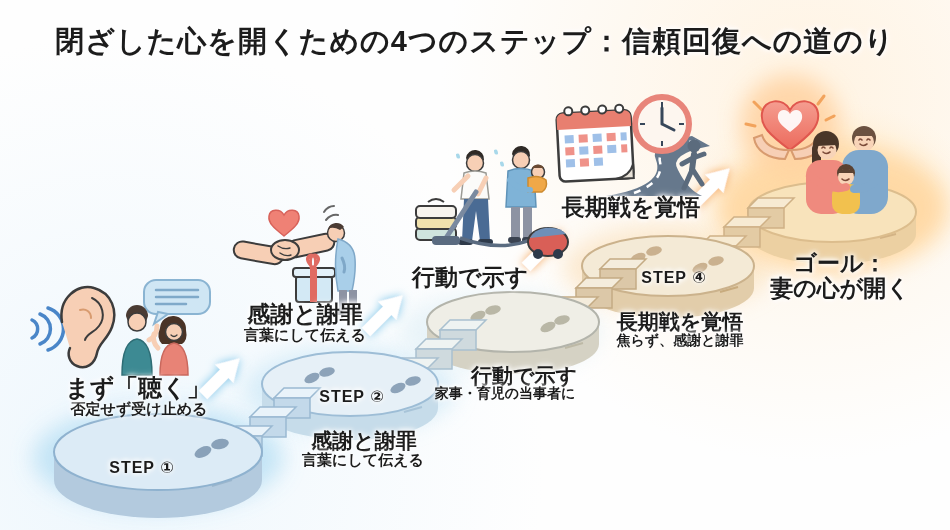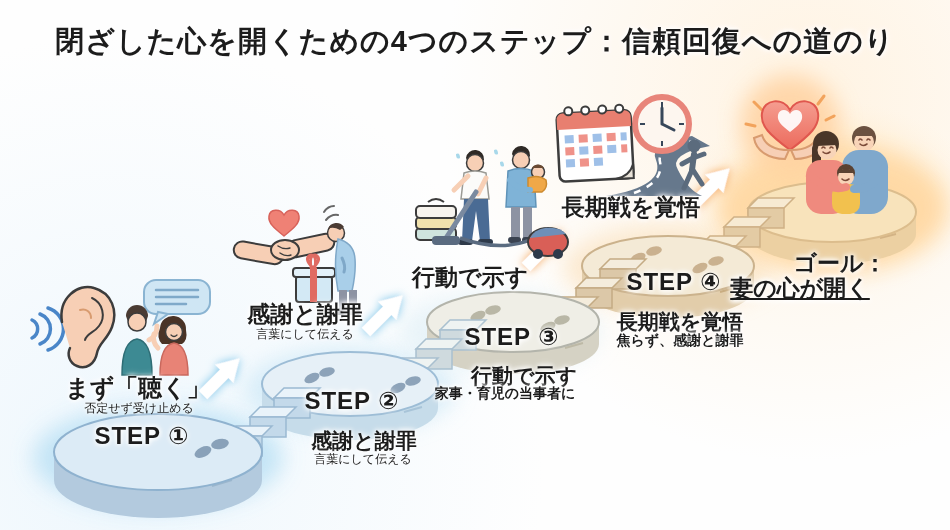--- a/index.html
+++ b/index.html
@@ -7,41 +7,41 @@
   .stage{position:relative;width:950px;height:530px;overflow:hidden;background:
     radial-gradient(circle at 85% 18%, #fff3e2 0%, rgba(255,243,226,0) 40%),
     radial-gradient(circle at 12% 88%, #eef7fd 0%, rgba(238,247,253,0) 45%),
     #fefefe;}
   svg.art{position:absolute;left:0;top:0;z-index:1;}
   .txt{position:absolute;z-index:3;white-space:nowrap;color:#1c1c1c;
        transform:translateX(-50%);text-shadow:0 0 5px #fff,0 0 5px #fff,0 0 8px #fff;}
   .title{left:475px;top:22px;font-size:29px;font-weight:bold;letter-spacing:1px;}
   .h-lg{font-weight:bold;font-size:23px;}
   .h-md{font-weight:bold;font-size:21px;}
-  .h-sm{font-size:12px;font-weight:normal;}
+  .h-sm{font-size:15px;font-weight:bold;}
   .h-xs{font-size:14px;font-weight:bold;}
-  .step-label{font-weight:bold;font-size:24px;letter-spacing:1px;}
+  .step-label{font-weight:bold;font-size:16px;letter-spacing:1px;}
   .s1-heading{left:138px;top:372px;font-size:24px;font-weight:bold;}
   .s1-sub{left:139px;top:400px;}
-  .step1-label{left:142px;top:422px;}
+  .step1-label{left:142px;top:458px;}
   .s2-heading{left:305px;top:299px;}
   .s2-sub{left:305px;top:326px;}
   .step2-label{left:352px;top:387px;text-align:right;}
   .s2-cap{left:364px;top:427px;}
   .s2-capsub{left:363px;top:451px;}
   .s3-heading{left:470px;top:262px;}
   .step3-label{left:512px;top:323px;}
   .s3-cap{left:524px;top:362px;}
   .s3-capsub{left:505px;top:385px;}
   .s4-heading{left:631px;top:192px;}
   .step4-label{left:674px;top:268px;}
   .s4-cap{left:680px;top:308px;}
   .s4-capsub{left:680px;top:332px;}
   .goal-1{left:840px;top:248px;}
-  .goal-2{left:800px;top:273px;text-decoration:underline;}
+  .goal-2{left:840px;top:273px;}
 </style>
 </head>
 <body>
 
 <div class="stage">
 
 <svg class="art" width="950" height="530" viewBox="0 0 950 530">
   <defs>
     <filter id="soft" x="-60%" y="-60%" width="220%" height="220%">
           <feGaussianBlur stdDeviation="11"></feGaussianBlur>
@@ -398,21 +398,20 @@
 <div class="txt s1-heading">まず「聴く」</div>
 <div class="txt step-label step1-label">STEP ①</div>
 
 <div class="txt h-lg s2-heading">感謝と謝罪</div>
 <div class="txt h-sm s2-sub">言葉にして伝える</div>
 <div class="txt step-label step2-label">STEP ②</div>
 <div class="txt h-md s2-cap">感謝と謝罪</div>
 <div class="txt h-sm s2-capsub">言葉にして伝える</div>
 
 <div class="txt h-lg s3-heading">行動で示す</div>
-<div class="txt step-label step3-label">STEP ③</div>
 <div class="txt h-md s3-cap">行動で示す</div>
 <div class="txt h-xs s3-capsub">家事・育児の当事者に</div>
 
 <div class="txt h-lg s4-heading">長期戦を覚悟</div>
 <div class="txt step-label step4-label">STEP ④</div>
 <div class="txt h-md s4-cap">長期戦を覚悟</div>
 <div class="txt h-xs s4-capsub">焦らず、感謝と謝罪</div>
 
 <div class="txt h-lg goal-1">ゴール：</div>
 <div class="txt h-lg goal-2">妻の心が開く</div>

